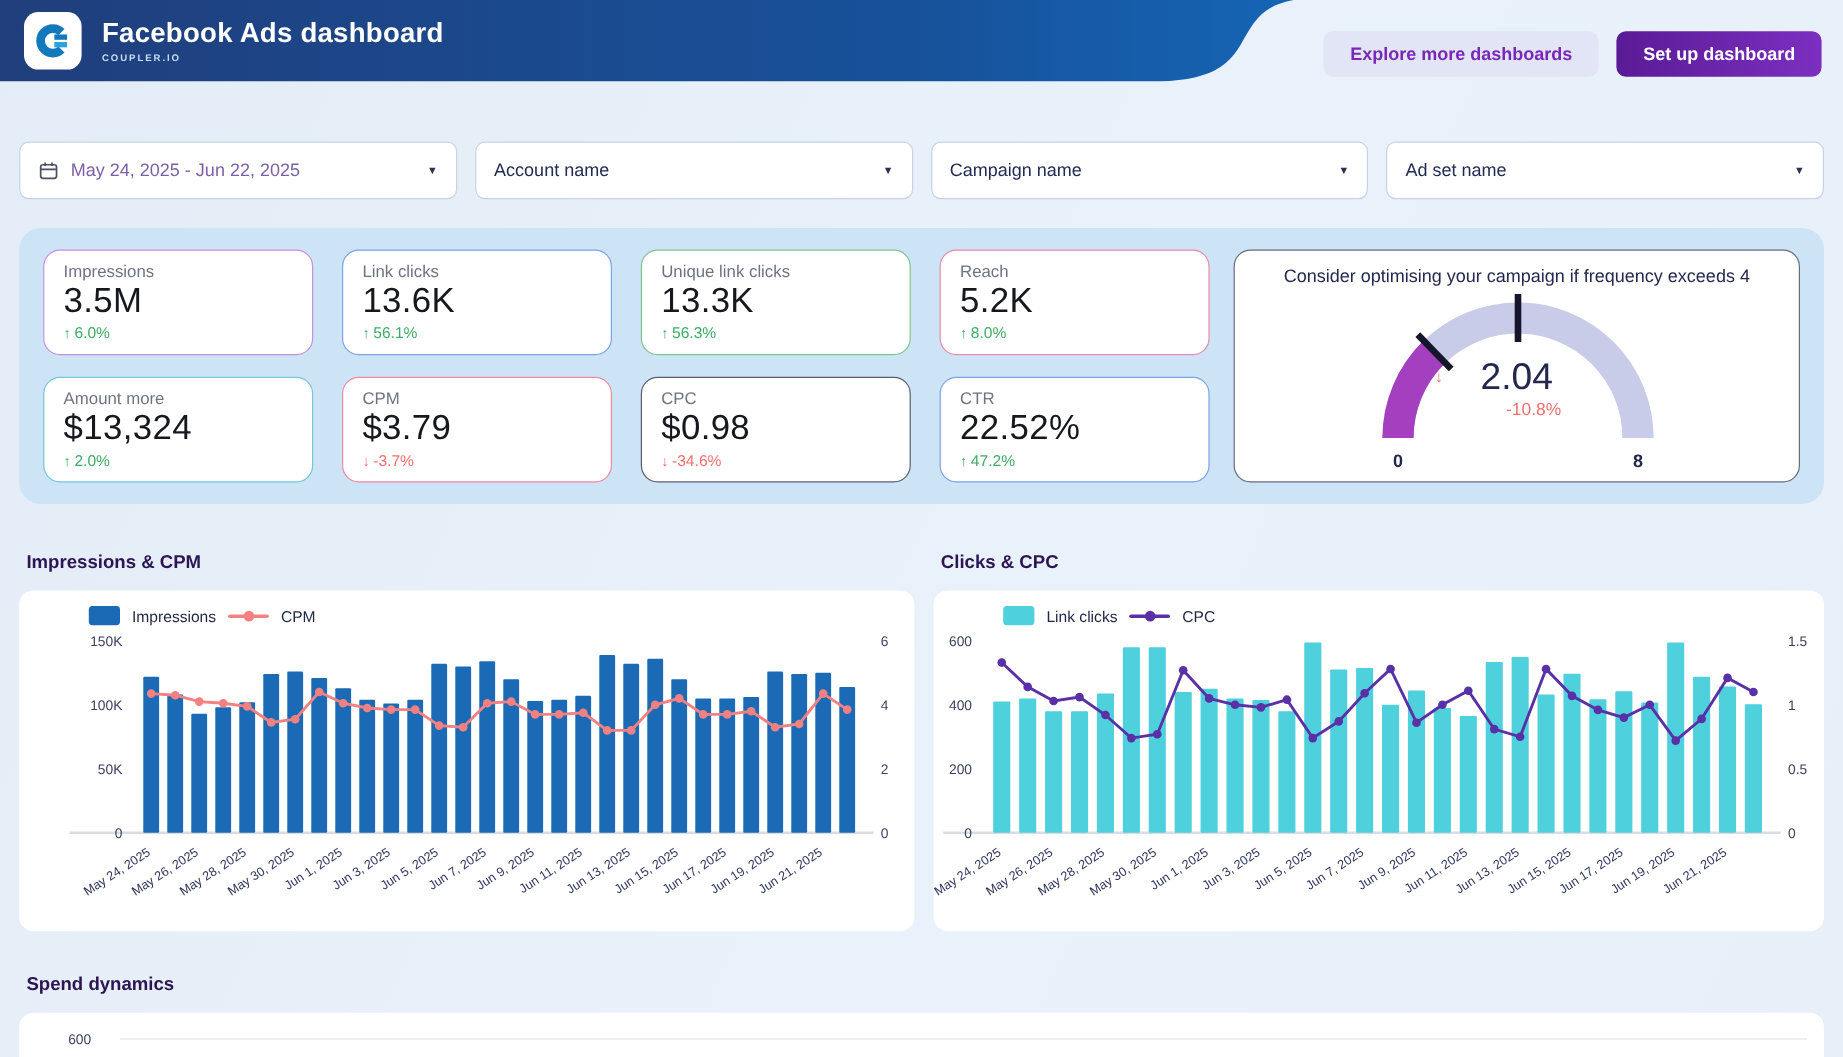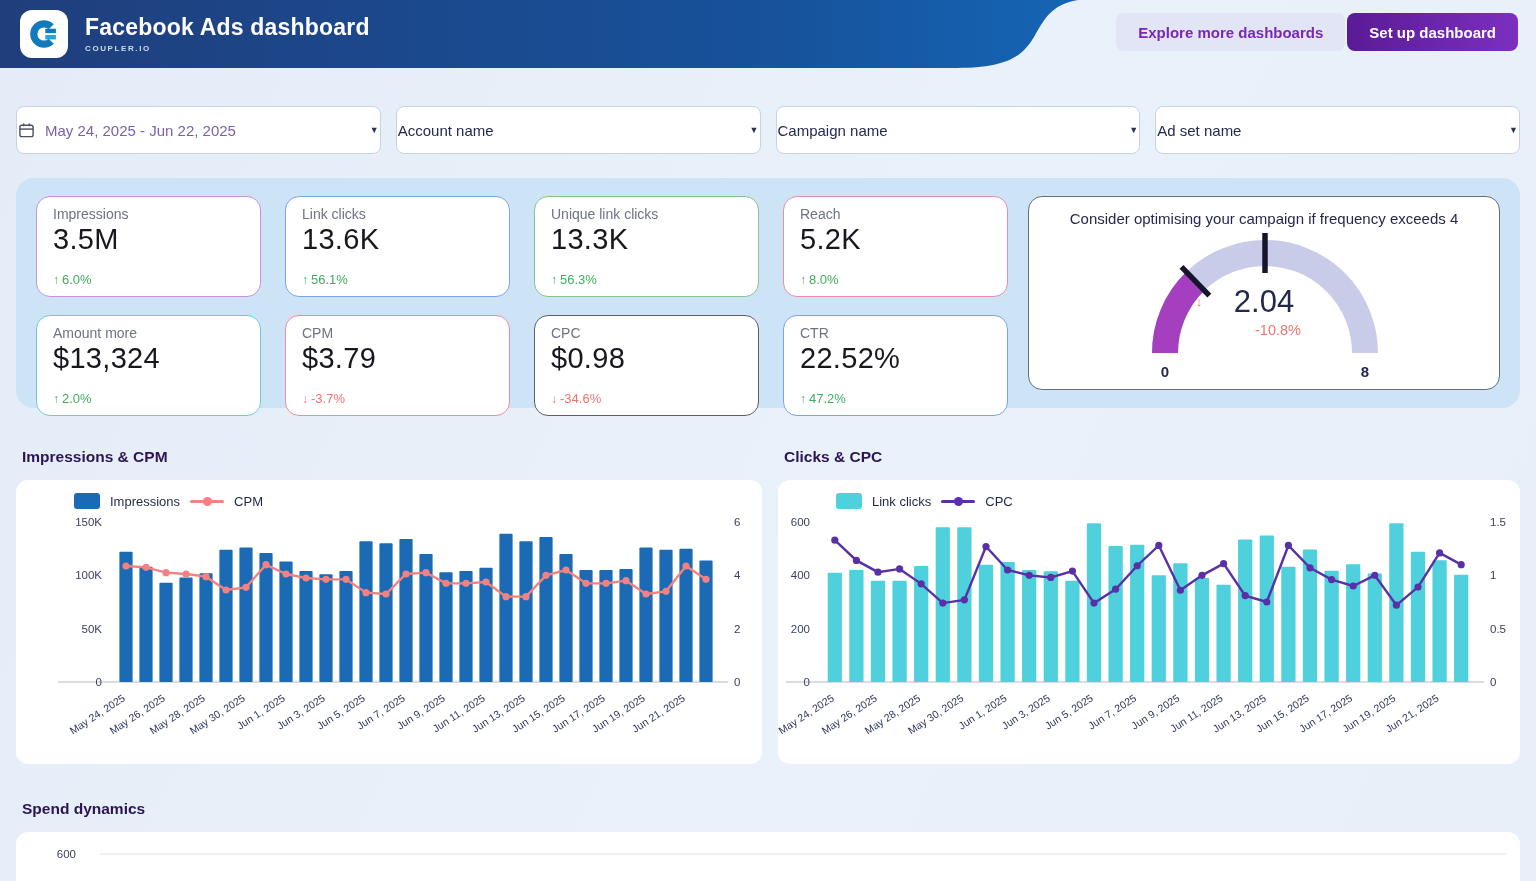--- a/index.html
+++ b/index.html
@@ -12,42 +12,42 @@
   }
   
   .header { position:relative; height:68px; }
   .hdr-svg { position:absolute; top:0; left:0; display:block; }
   .hdr-content { position:absolute; inset:0; display:flex; align-items:center; }
   .logo { width:48px; height:48px; background:#fff; border-radius:12px; margin-left:20px;
           display:flex; align-items:center; justify-content:center; flex:0 0 auto; }
   .title-block { margin-left:17px; color:#fff; }
   .app-title { font-size:23px; font-weight:700; letter-spacing:.2px; line-height:1.1; }
   .brand { font-size:8px; letter-spacing:1.6px; color:#c9dcf1; font-weight:700; margin-top:3px; }
-  .hdr-buttons { position:absolute; right:18px; top:13px; display:flex; gap:2px; }
+  .hdr-buttons { position:absolute; right:18px; top:26px; display:flex; gap:15px; }
   .btn { height:38px; border-radius:8px; font-size:15px; font-weight:700; display:flex;
          align-items:center; padding:0 22px; cursor:pointer; border:none;
          font-family:"Liberation Sans",sans-serif; }
   .btn-ghost { background:#e2e5f5; color:#7a27b8; }
   .btn-primary { background:linear-gradient(90deg,#5a1b96,#7c2fc0); color:#fff; }
   
   .filters { display:flex; gap:15px; margin:38px 16px 0; }
   .filter { flex:1; height:48px; background:#fff; border:1px solid #c7d3e5; border-radius:8px;
-            display:flex; align-items:center; padding:0 1px; font-size:15px; color:#222b52; cursor:pointer; }
+            display:flex; align-items:center; padding:0 15px; font-size:15px; color:#222b52; cursor:pointer;margin-top:12px; }
   .filter.date { color:#7d5fa8; }
   .filter .cal { margin-right:10px; display:flex; }
   .filter .caret { margin-left:auto; color:#2c3252; font-size:9px; }
   
   .kpi-section { margin:24px 16px 0; background:#cde3f6; border-radius:18px;
                  padding:18px 20px; display:flex; gap:20px; height:230px; }
   .kpi-grid { flex:1; display:grid; grid-template-columns:repeat(4,1fr);
               grid-template-rows:1fr 1fr; gap:18px 24px; }
   .kpi { background:#fff; border:1.6px solid #ccc; border-radius:14px; padding:9px 16px; }
   .kpi-label { font-size:14px; color:#6e7382; }
   .kpi-value { font-size:29px; color:#16181d; margin-top:1px; letter-spacing:.3px; }
-  .kpi-delta { font-size:13px; margin-top:16px; font-weight:500; }
+  .kpi-delta { font-size:13px; margin-top:2px; font-weight:500; }
   .kpi-delta.up { color:#3fab63; }
   .kpi-delta.down { color:#f2716e; }
   .kpi-delta .arrow { font-size:12px; margin-right:3px; }
   
   .gauge-card { width:472px; background:#fff; border:1px solid #686d7d; border-radius:14px;
                 position:relative; padding:13px 10px 0; }
   .gauge-title { font-size:15px; color:#23284e; text-align:center; }
   .gauge-svg { display:block; margin:2px auto 0; }
   .gauge-center { position:absolute; left:0; right:0; top:86px; text-align:center; pointer-events:none; }
   .gauge-center .freq { font-size:15px; color:#6e7382; }

